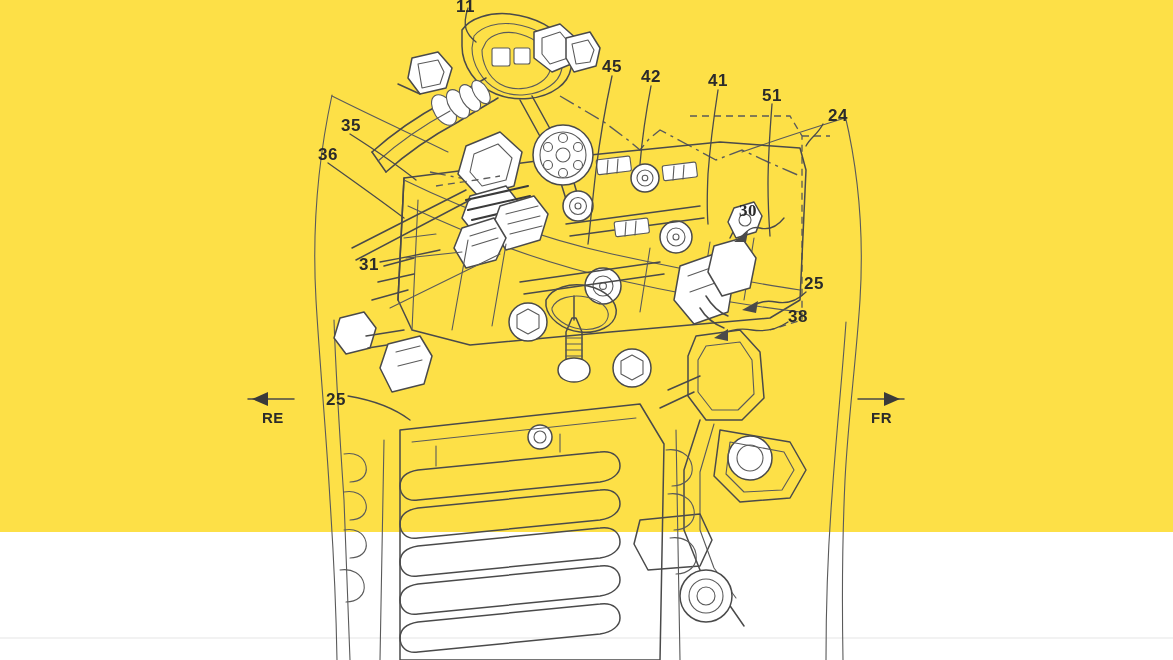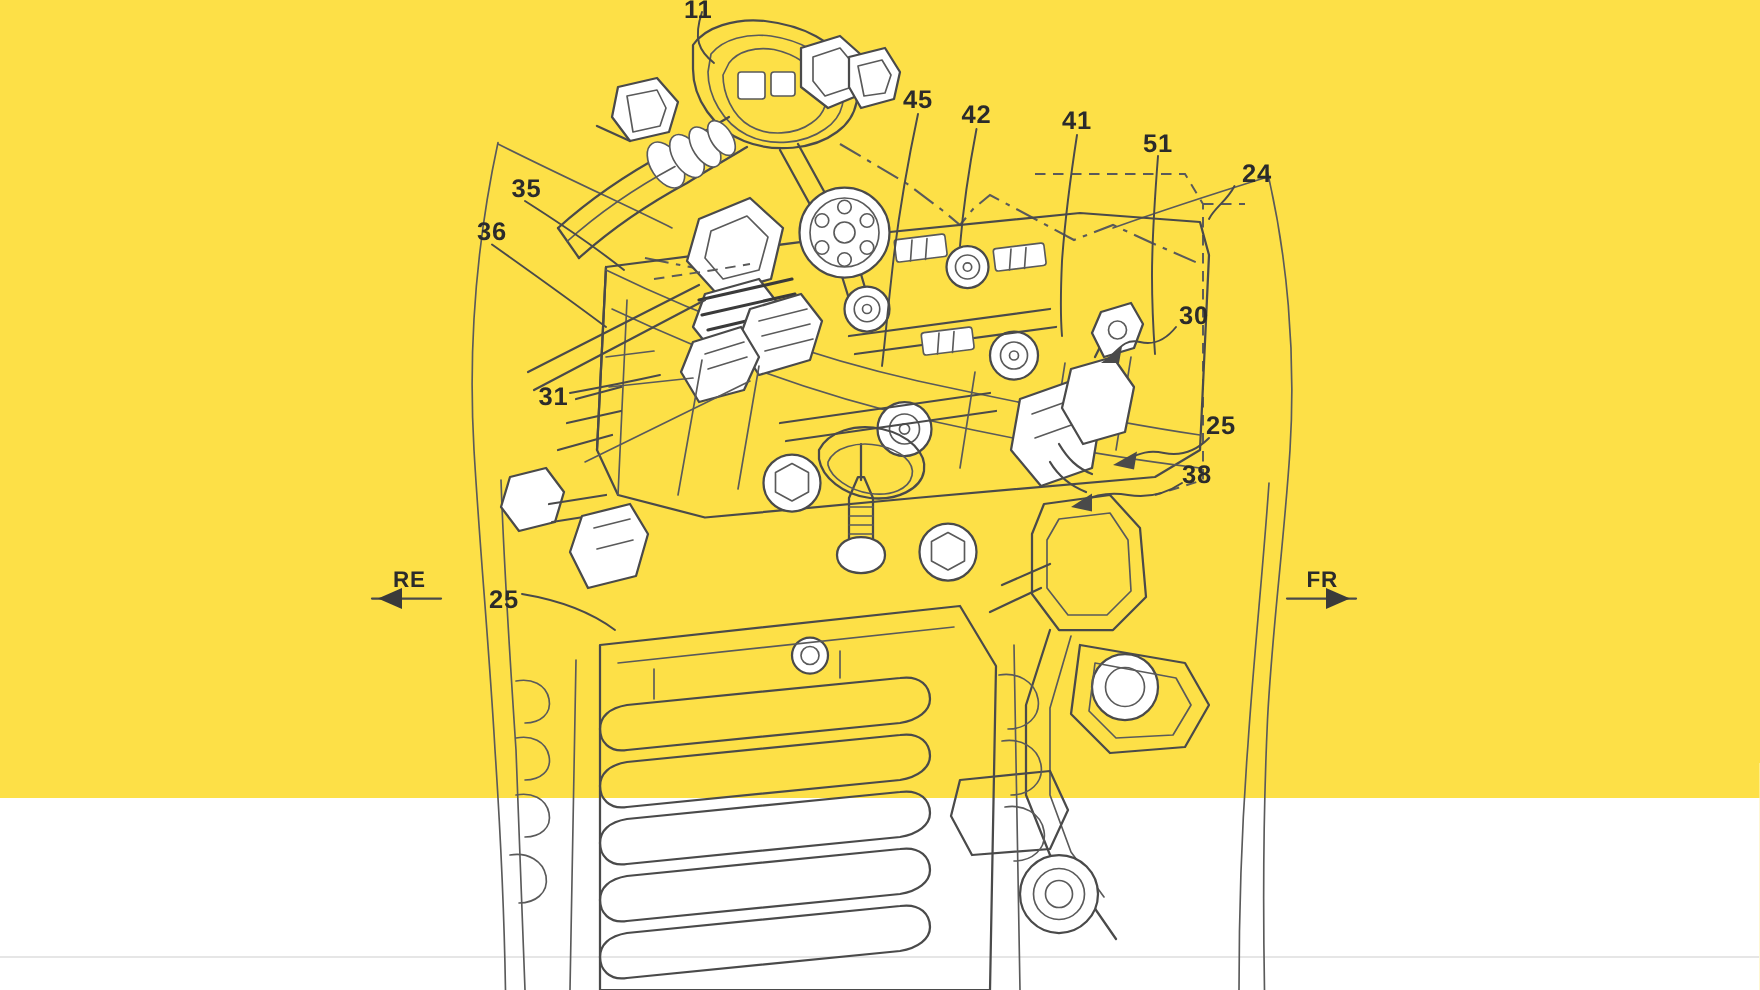--- a/index.html
+++ b/index.html
@@ -42,20 +42,21 @@
   .dir-label {
     position: absolute;
     font-family: "Liberation Sans", sans-serif;
     font-size: 15px;
     font-weight: 700;
     color: #2b2b2b;
     letter-spacing: 0.5px;
     line-height: 1;
     white-space: nowrap;
     user-select: none;
+    margin-top: 31px;
   }
 </style>
 </head>
 <body>
 
 <div id="stage">
 
   <svg id="drawing-svg" viewBox="0 0 1173 660" preserveAspectRatio="none" xmlns="http://www.w3.org/2000/svg">
     <defs>
       <style>
@@ -308,21 +309,21 @@
   </svg>
 
   <div class="ref-label" style="left:456px; top:-2px;">11</div>
   <div class="ref-label" style="left:602px; top:58px;text-align:center;">45</div>
   <div class="ref-label" style="left:641px; top:68px;">42</div>
   <div class="ref-label" style="left:708px; top:72px;">41</div>
   <div class="ref-label" style="left:762px; top:87px;">51</div>
   <div class="ref-label" style="left:828px; top:107px;">24</div>
   <div class="ref-label" style="left:341px; top:117px;">35</div>
   <div class="ref-label" style="left:318px; top:146px;">36</div>
-  <div class="ref-label" style="left:786px; top:202px;">30</div>
+  <div class="ref-label" style="left:739px; top:202px;font-family:Liberation Serif, serif;">30</div>
   <div class="ref-label" style="left:359px; top:256px;">31</div>
   <div class="ref-label" style="left:804px; top:275px;">25</div>
   <div class="ref-label" style="left:788px; top:308px;">38</div>
   <div class="ref-label" style="left:326px; top:391px;">25</div>
 
   <div class="dir-label" style="left:262px; top:379px;">RE</div>
   <div class="dir-label" style="left:871px; top:379px;">FR</div>
 
 </div>
 

